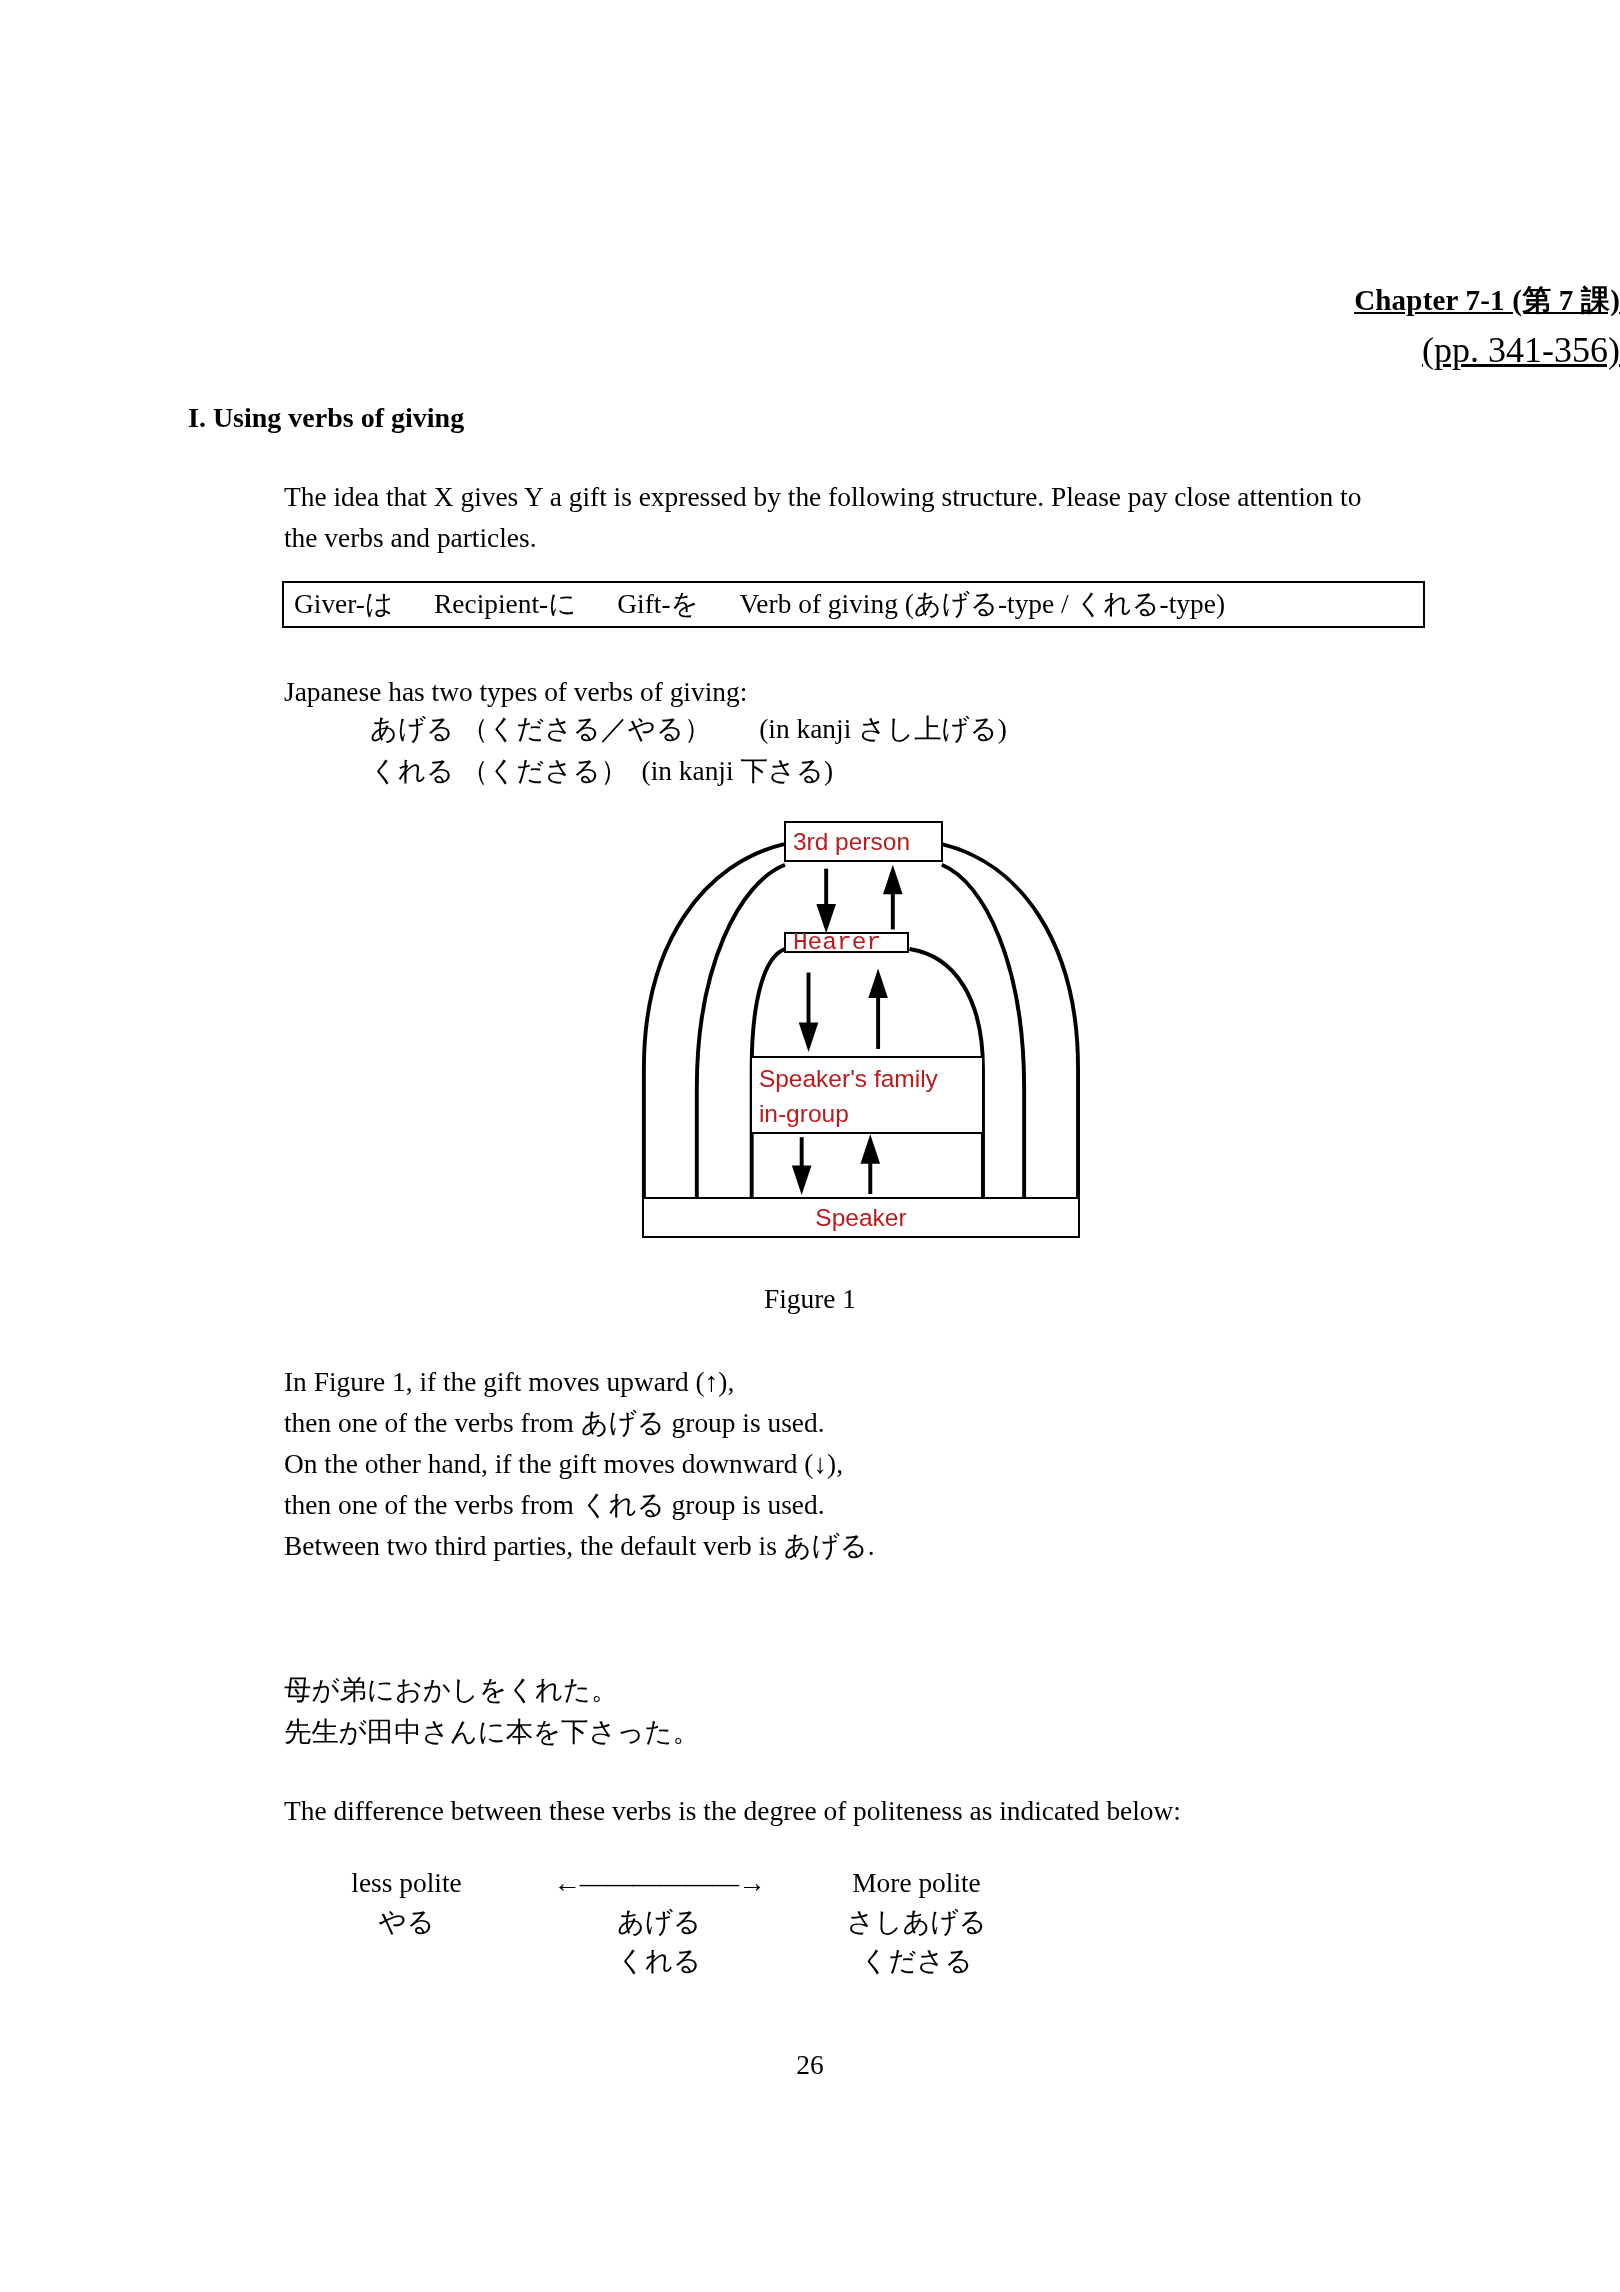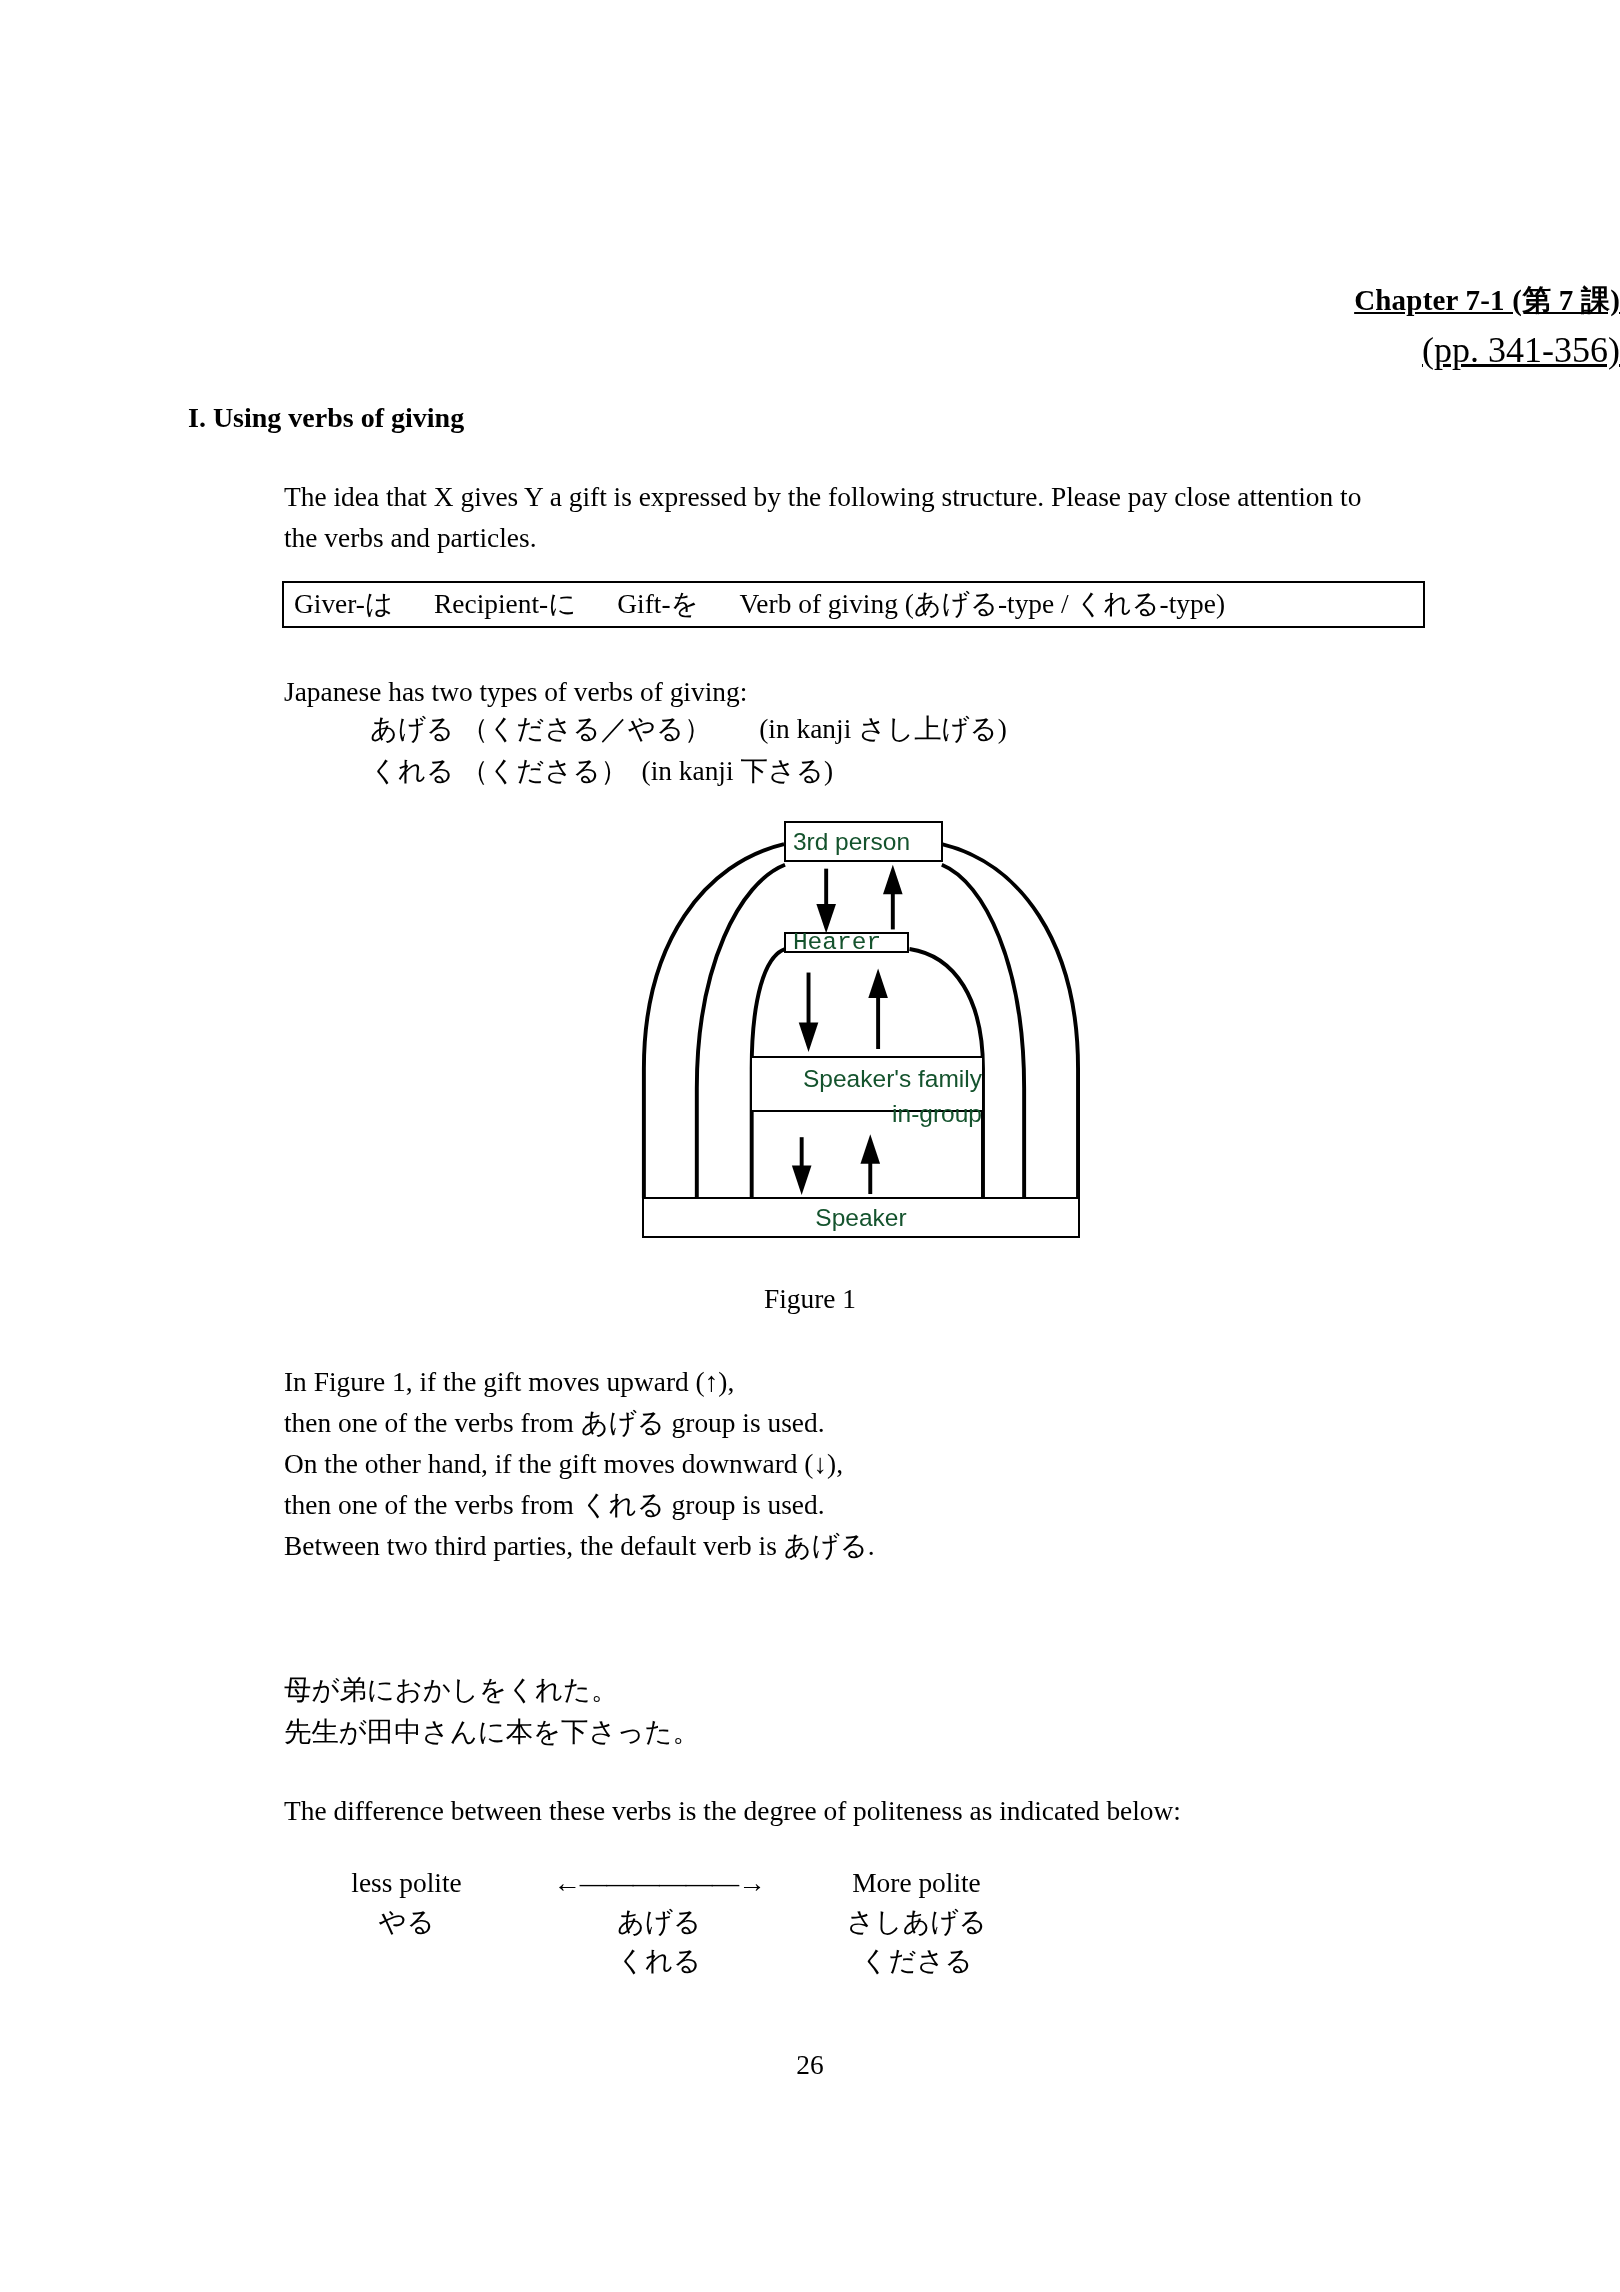--- a/index.html
+++ b/index.html
@@ -110,43 +110,42 @@
     font-size: 27.4px;
   }
 
   .fig-box {
     position: absolute;
     border: 2.9px solid #000;
     background: #ffffff;
     box-sizing: border-box;
     font-family: "Liberation Sans", "DejaVu Sans", sans-serif;
     font-size: 24.5px;
-    color: #14532d;
+    color: #b91c1c;
     z-index: 5;
-    text-align: right;
   }
   .fig-box.lbl-left {
     padding-left: 6.9px;
     display: flex;
     align-items: center;
   }
   .fig-box.lbl-left.two-line {
     display: block;
     padding-top: 3.9px;
     line-height: 1.42;
   }
   .fig-box.lbl-center {
     display: flex;
     align-items: center;
     justify-content: center;
   }
 
   .box-3rd     { left: 784px;  top: 821px;  width: 159px; height: 41px; }
   .box-hearer  { left: 784px;  top: 932px;  width: 125px; height: 21px; font-family: Liberation Mono, monospace; }
-  .box-family  { left: 750px;  top: 1056px; width: 234px; height: 56px; }
+  .box-family  { left: 750px;  top: 1056px; width: 234px; height: 78px; }
   .box-speaker { left: 642px;  top: 1197px; width: 438px; height: 41px; }
 
   .arrow-svg {
     position: absolute;
     left: 0; top: 0;
     width: 1620px;
     height: 2293px;
     pointer-events: none;
     z-index: 3;
   }

